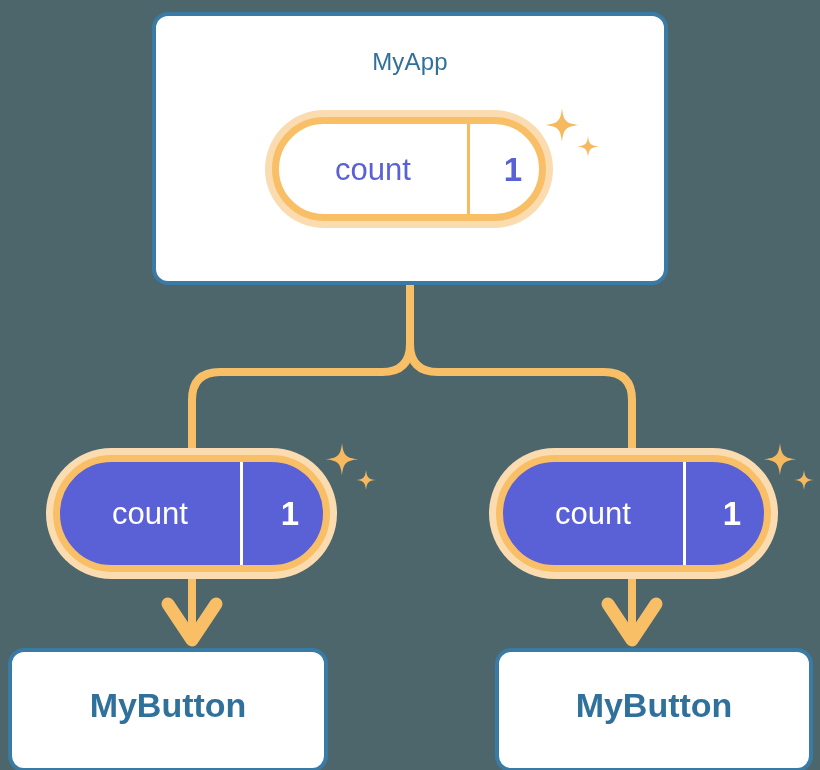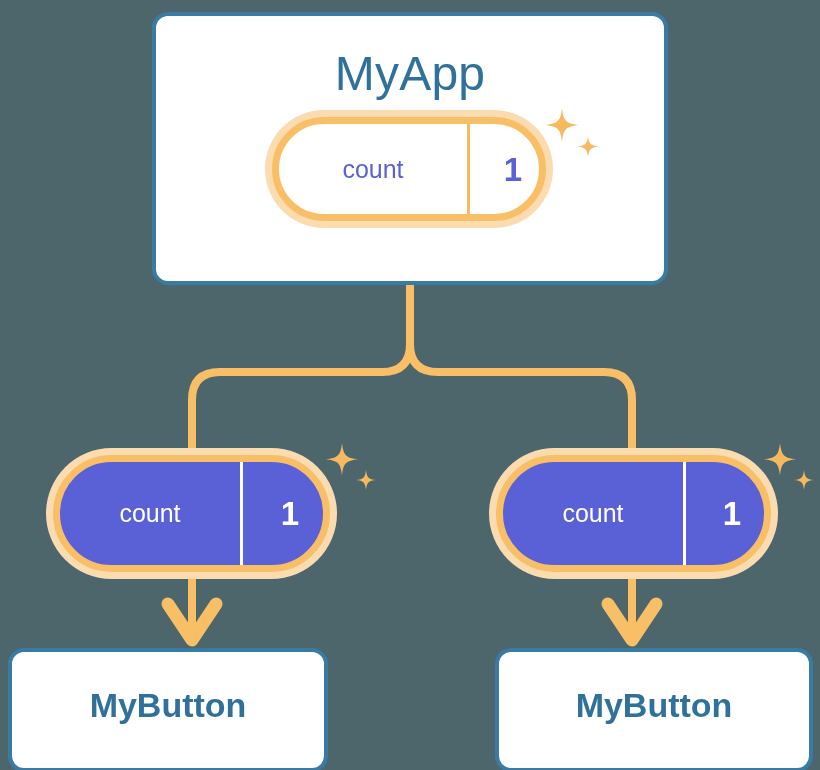--- a/index.html
+++ b/index.html
@@ -44,21 +44,21 @@
     height: 273px;
   }
 
   .app-title {
     position: absolute;
     left: 0;
     right: 0;
     top: 34px;
     text-align: center;
     color: #2f719b;
-    font-size: 48px;
+    font-size: 24px;
     font-weight: 400;
     letter-spacing: 0.2px;
     line-height: 1;
   }
 
   
   #btn-card-left {
     left: 8px;
     top: 648px;
     width: 320px;
@@ -104,21 +104,21 @@
     overflow: hidden;
   }
   .pill-cell {
     display: flex;
     align-items: center;
     justify-content: center;
     line-height: 1;
   }
   .pill-key {
     flex: 0 0 auto;
-    font-size: 25px;
+    font-size: 31px;
     font-weight: 400;
   }
   .pill-val {
     flex: 0 0 auto;
     font-size: 33px;
     font-weight: 700;
   }
   .pill-divider {
     flex: 0 0 auto;
     width: 3px;

